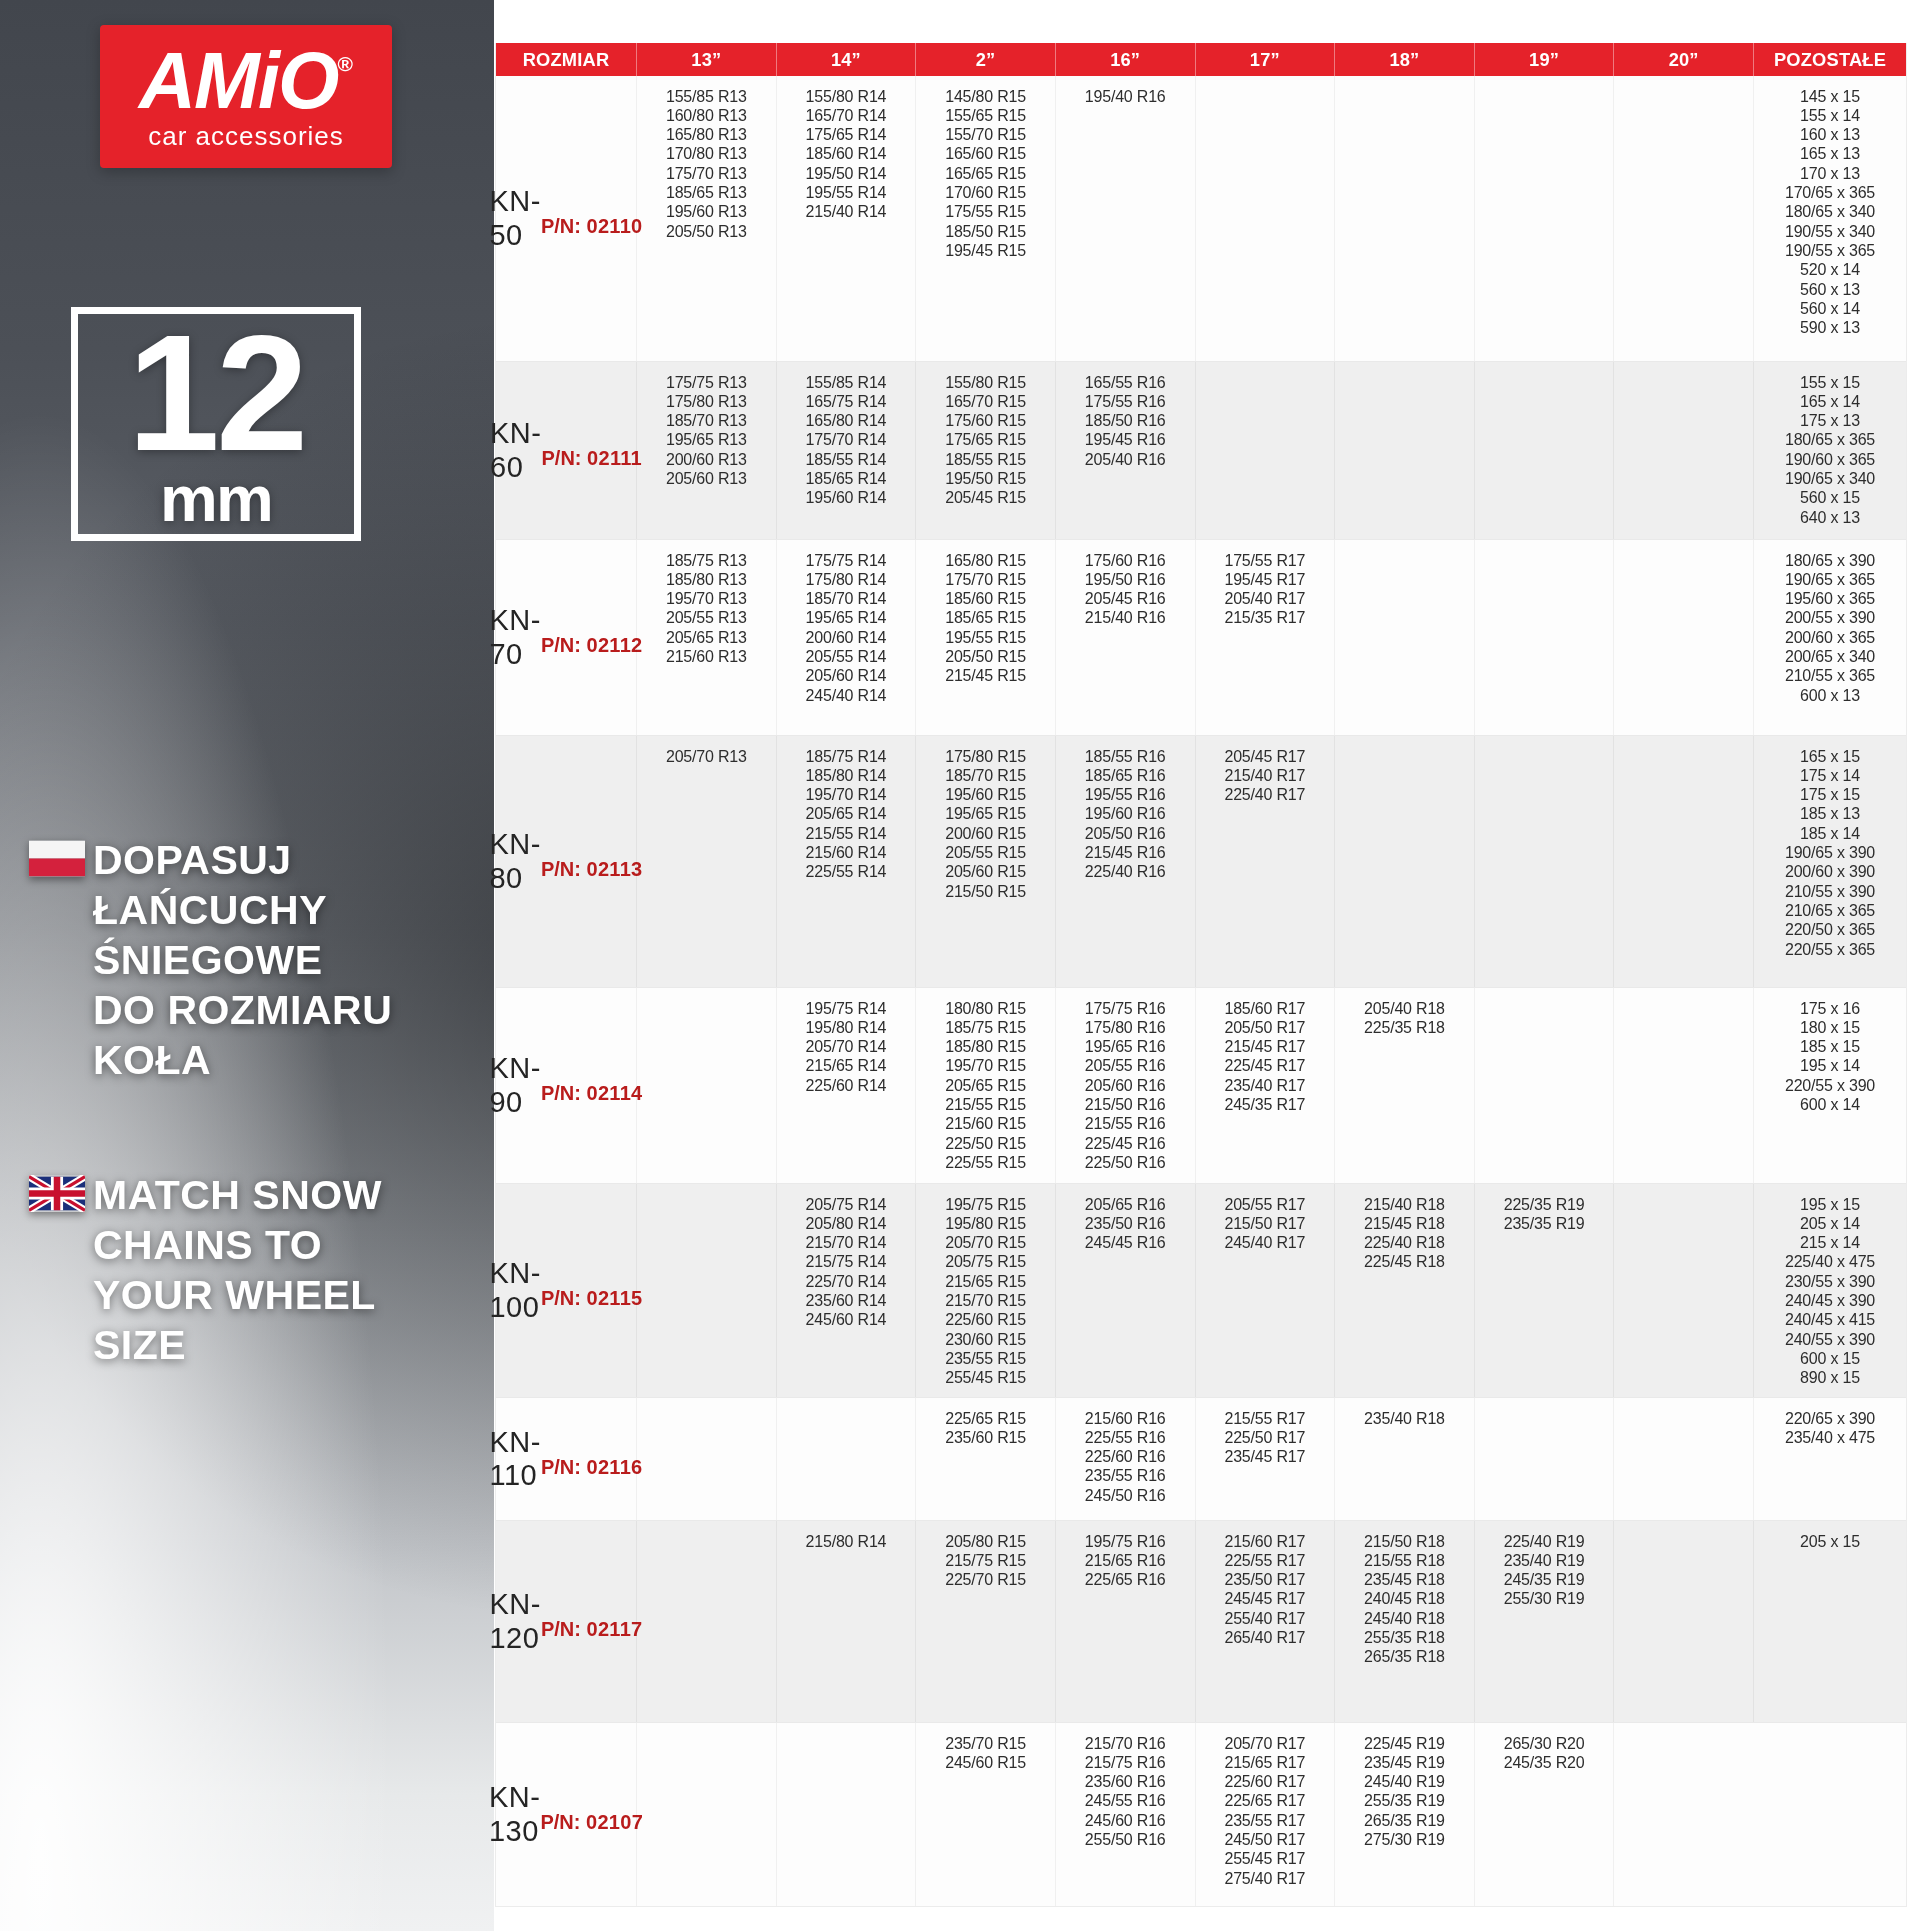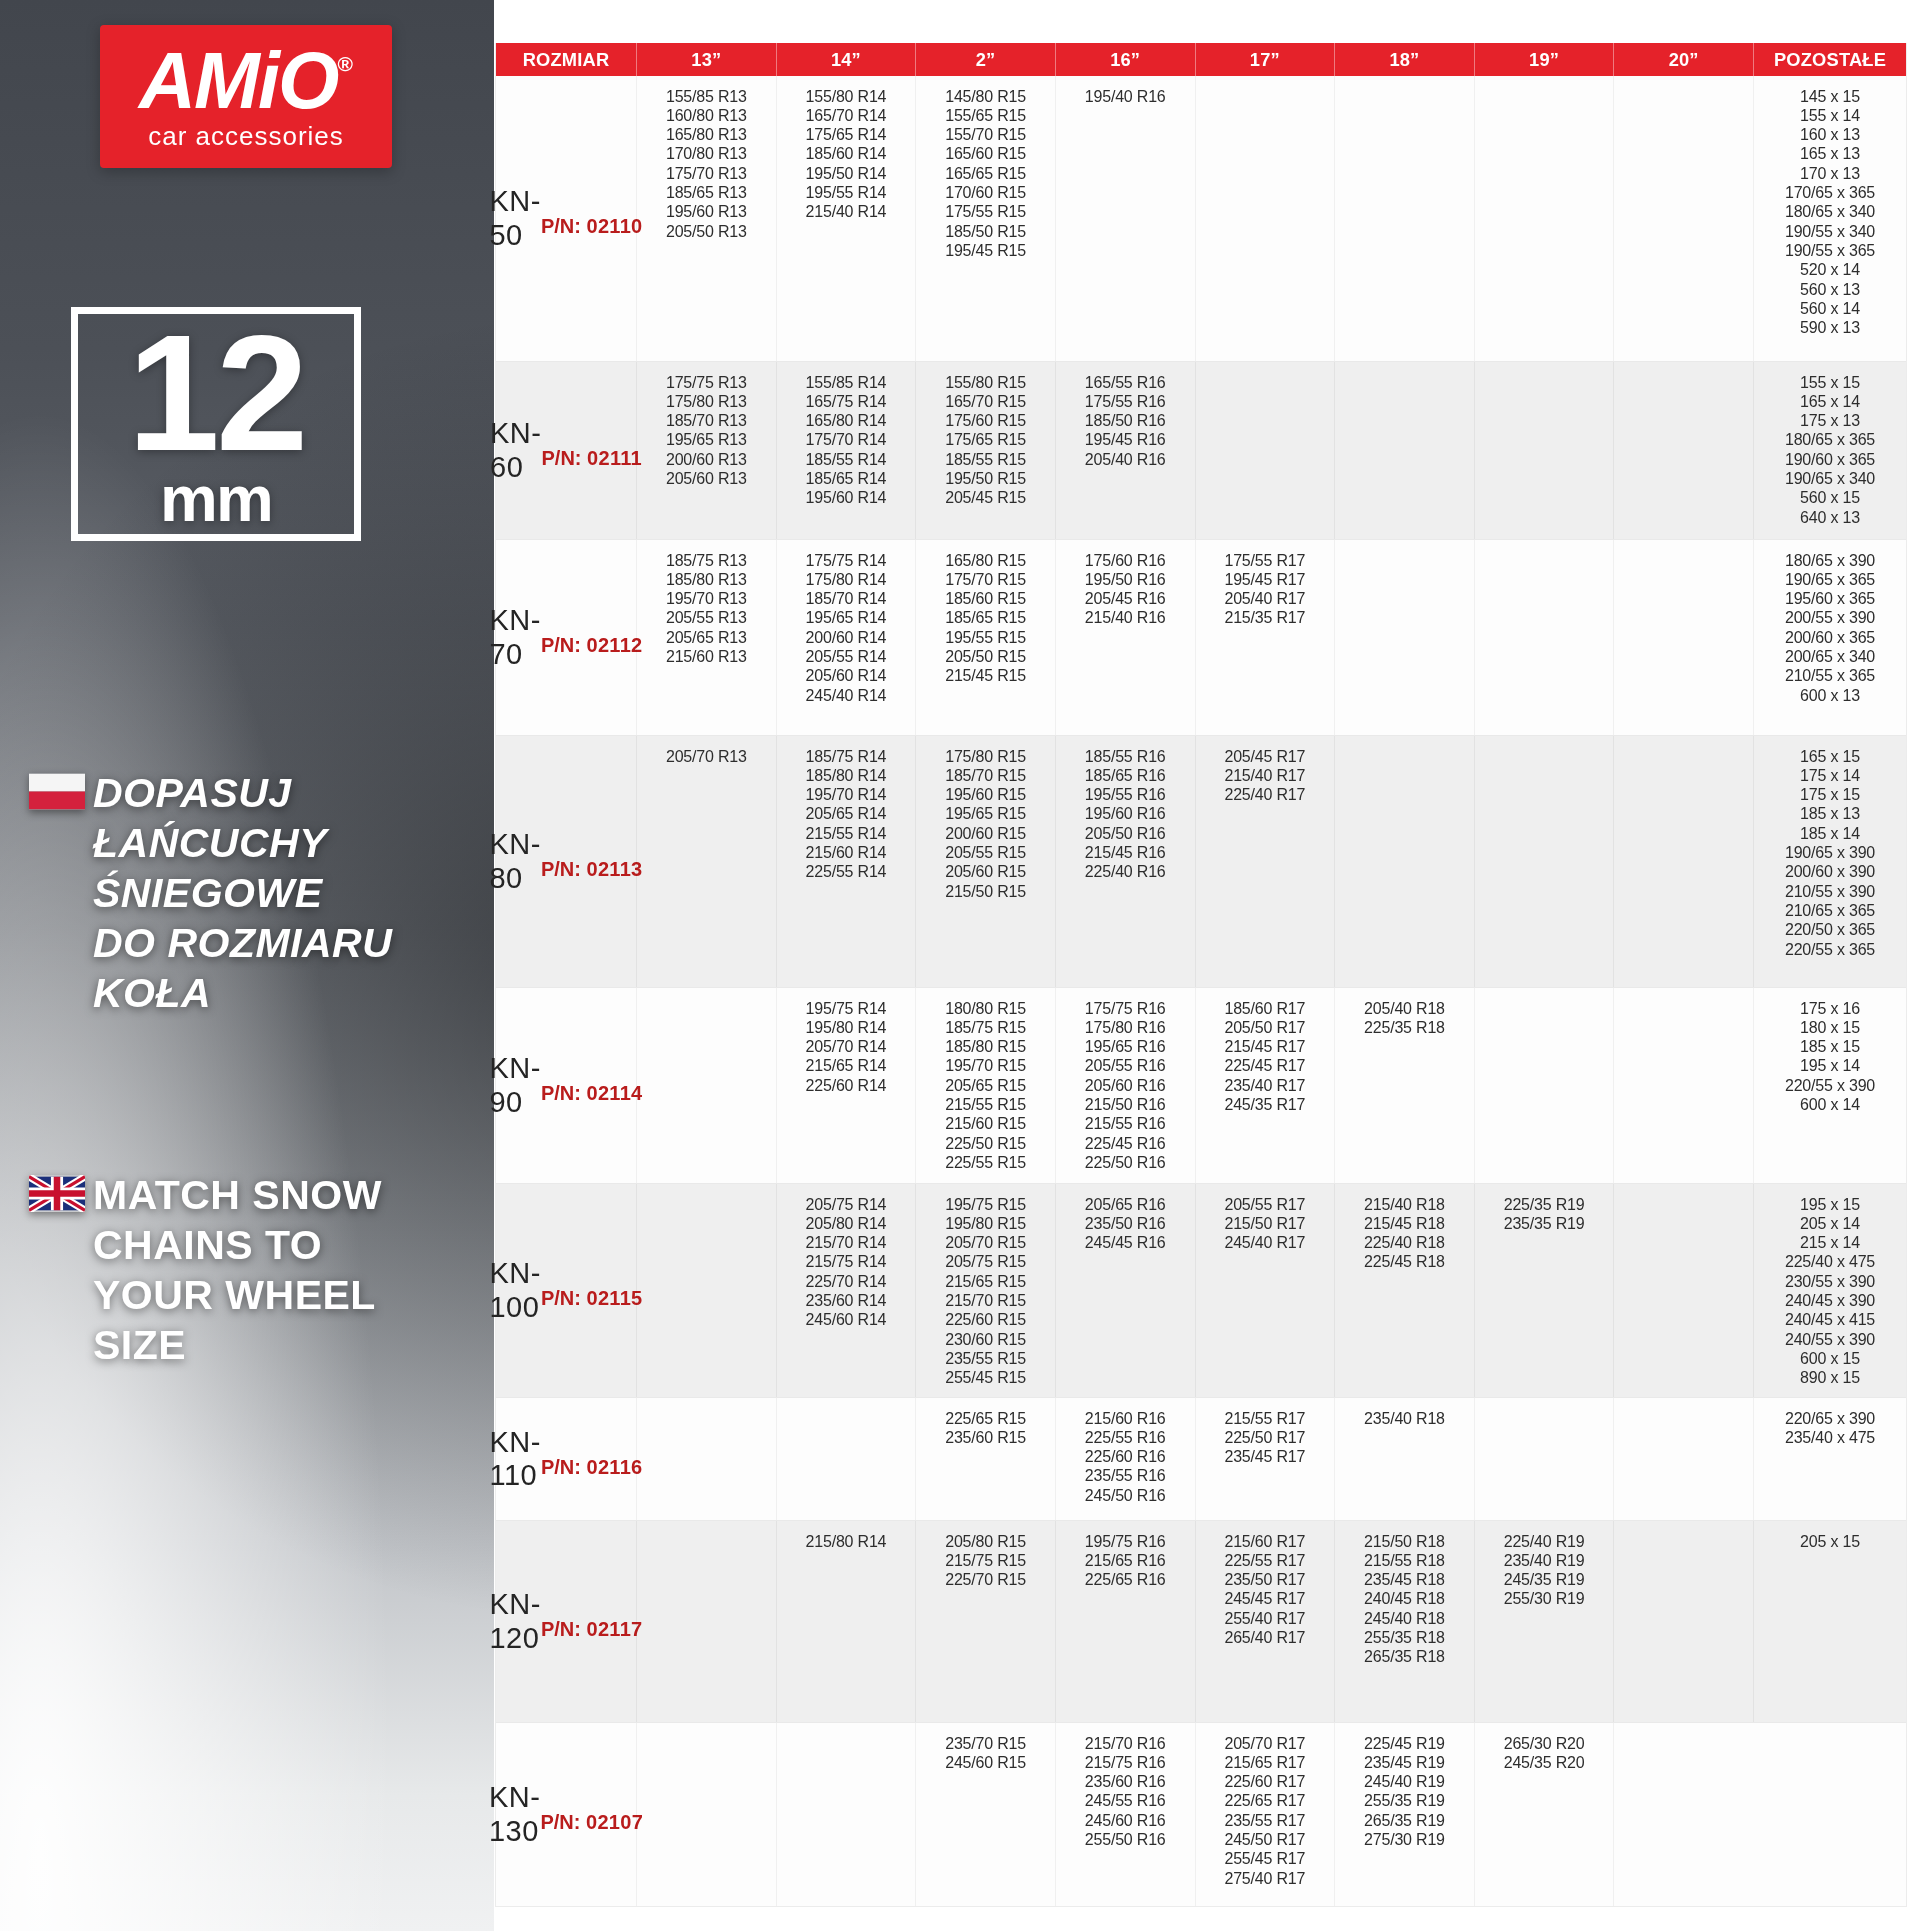--- a/index.html
+++ b/index.html
@@ -26,21 +26,21 @@
   .logo-tagline{font-size:26px;font-weight:400;letter-spacing:1px;margin-top:1.9px;}
   .badge-box{
     position:absolute;left:71px;top:307px;width:290px;height:234px;
     border:7.7px solid #fff;box-sizing:border-box;
     display:flex;flex-direction:column;align-items:center;justify-content:center;
     color:#fff;text-shadow:0 1.9px 9.7px rgba(0,0,0,0.35);
   }
   .badge-value{font-size:166px;font-weight:700;line-height:0.88;letter-spacing:-3.9px;}
   .badge-unit{font-size:65px;font-weight:700;line-height:0.9;margin-top:3.9px;letter-spacing:-1.9px;}
   .note{position:absolute;left:29px;width:436px;color:#fff;}
-  .note-0{top:768px;font-style:italic;}
+  .note-0{top:835px;}
   .note-1{top:1170px;}
   .note-2{top:1487px;}
   .flag{position:absolute;left:0;top:4.8px;width:56px;height:37px;box-shadow:0 2.9px 7.7px rgba(0,0,0,0.4);}
   .flag svg{display:block;width:100%;height:100%;}
   .note-lines{margin-left:64px;font-size:41px;font-weight:800;line-height:50px;letter-spacing:0.5px;
     text-shadow:0 1.9px 9.7px rgba(0,0,0,0.5);}
   
   #spec-table{
     position:absolute;left:495px;top:43px;width:1412px;
     border:1px solid #ececec;border-top:none;box-sizing:border-box;

